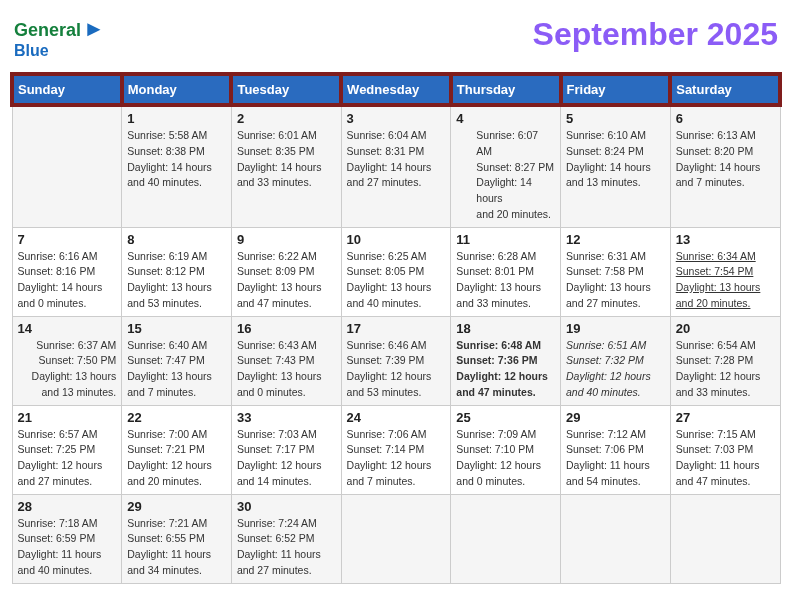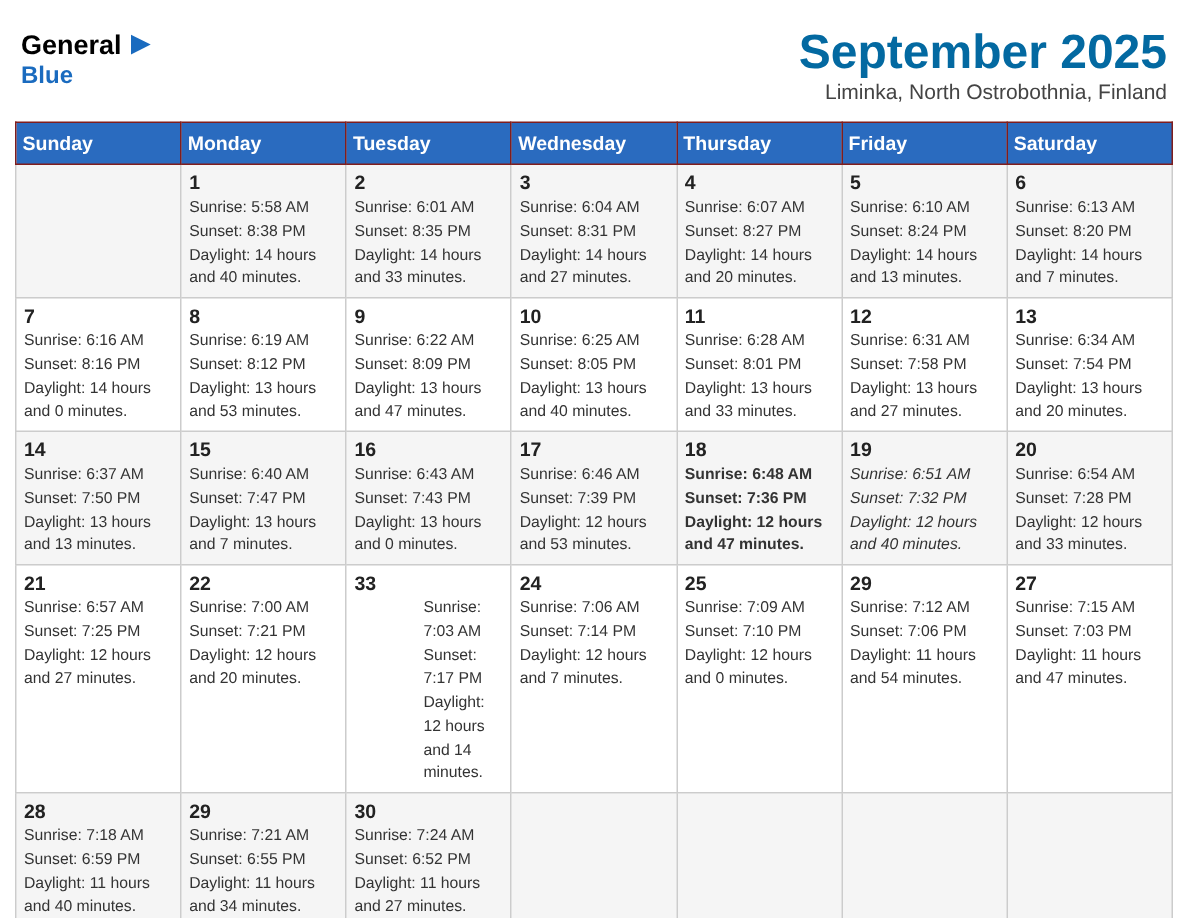--- a/index.html
+++ b/index.html
@@ -18,57 +18,57 @@
       padding: 6px 4px;
     }
     .logo {
       display: flex;
       align-items: center;
       gap: 2px;
     }
     .logo-text-general {
       font-size: 18px;
       font-weight: bold;
-      color: #000000;
+      color: #15803d;
     }
     .logo-text-blue {
       font-size: 16px;
       font-weight: bold;
       color: #1a6bbf;
     }
     .logo-bird {
       color: #1a6bbf;
       font-size: 22px;
       margin-left: 2px;
     }
     .title-block {
       text-align: right;
     }
     .month-title {
       font-size: 32px;
       font-weight: bold;
-      color: #0369a1;
+      color: #8b5cf6;
     }
     .location-title {
       font-size: 14px;
       color: #444;
     }
     table {
       width: 100%;
       border-collapse: collapse;
       font-size: 11px;
     }
     thead tr th {
       background-color: #2a6bbf;
       color: #fff;
       font-size: 13px;
       font-weight: bold;
       padding: 6px 4px;
       text-align: left;
-      border: 1px solid #7f1d1d;
+      border: 4px solid #7f1d1d;
     }
     tbody tr td {
       border: 1px solid #ccc;
       vertical-align: top;
       padding: 4px 5px;
       min-height: 80px;
       width: 14.28%;
     }
     tbody tr:nth-child(odd) td {
       background-color: #f5f5f5;
@@ -98,21 +98,20 @@
 <div class="header">
   <div class="logo">
     <div>
       <span class="logo-text-general">General</span><span class="logo-bird">►</span>
       <br>
       <span class="logo-text-blue">Blue</span>
     </div>
   </div>
   <div class="title-block">
     <div class="month-title">September 2025</div>
-    <div class="location-title">Liminka, North Ostrobothnia, Finland</div>
   </div>
 </div>
 
 <table>
   <thead>
     <tr id="weekday-header">
     <th>Sunday</th>
         <th>Monday</th>
         <th>Tuesday</th>
         <th>Wednesday</th>
@@ -140,21 +139,21 @@
         </td>
         <td>
           <span class="day-number">3</span>
           <div class="day-info" style="white-space: pre-line;">Sunrise: 6:04 AM
 Sunset: 8:31 PM
 Daylight: 14 hours
 and 27 minutes.</div>
         </td>
         <td>
           <span class="day-number">4</span>
-          <div class="day-info" style="white-space: pre-line;">Sunrise: 6:07 AM
+          <div class="day-info" style="white-space: pre-line; margin-left: 20px;">Sunrise: 6:07 AM
 Sunset: 8:27 PM
 Daylight: 14 hours
 and 20 minutes.</div>
         </td>
         <td>
           <span class="day-number">5</span>
           <div class="day-info" style="white-space: pre-line;">Sunrise: 6:10 AM
 Sunset: 8:24 PM
 Daylight: 14 hours
 and 13 minutes.</div>
@@ -205,30 +204,30 @@
         </td>
         <td>
           <span class="day-number">12</span>
           <div class="day-info" style="white-space: pre-line;">Sunrise: 6:31 AM
 Sunset: 7:58 PM
 Daylight: 13 hours
 and 27 minutes.</div>
         </td>
         <td>
           <span class="day-number">13</span>
-          <div class="day-info" style="white-space: pre-line;">Sunrise: 6:34 AM
+          <div class="day-info" style="white-space: pre-line; text-decoration: underline;">Sunrise: 6:34 AM
 Sunset: 7:54 PM
 Daylight: 13 hours
 and 20 minutes.</div>
         </td>
       </tr>
       <tr>
         <td>
           <span class="day-number">14</span>
-          <div class="day-info" style="white-space: pre-line;">Sunrise: 6:37 AM
+          <div class="day-info" style="white-space: pre-line; text-align: right;">Sunrise: 6:37 AM
 Sunset: 7:50 PM
 Daylight: 13 hours
 and 13 minutes.</div>
         </td>
         <td>
           <span class="day-number">15</span>
           <div class="day-info" style="white-space: pre-line;">Sunrise: 6:40 AM
 Sunset: 7:47 PM
 Daylight: 13 hours
 and 7 minutes.</div>
@@ -279,21 +278,21 @@
         </td>
         <td>
           <span class="day-number">22</span>
           <div class="day-info" style="white-space: pre-line;">Sunrise: 7:00 AM
 Sunset: 7:21 PM
 Daylight: 12 hours
 and 20 minutes.</div>
         </td>
         <td>
           <span class="day-number">33</span>
-          <div class="day-info" style="white-space: pre-line; margin-left: 46px;">Sunrise: 7:03 AM
+          <div class="day-info" style="white-space: pre-line;">Sunrise: 7:03 AM
 Sunset: 7:17 PM
 Daylight: 12 hours
 and 14 minutes.</div>
         </td>
         <td>
           <span class="day-number">24</span>
           <div class="day-info" style="white-space: pre-line;">Sunrise: 7:06 AM
 Sunset: 7:14 PM
 Daylight: 12 hours
 and 7 minutes.</div>

